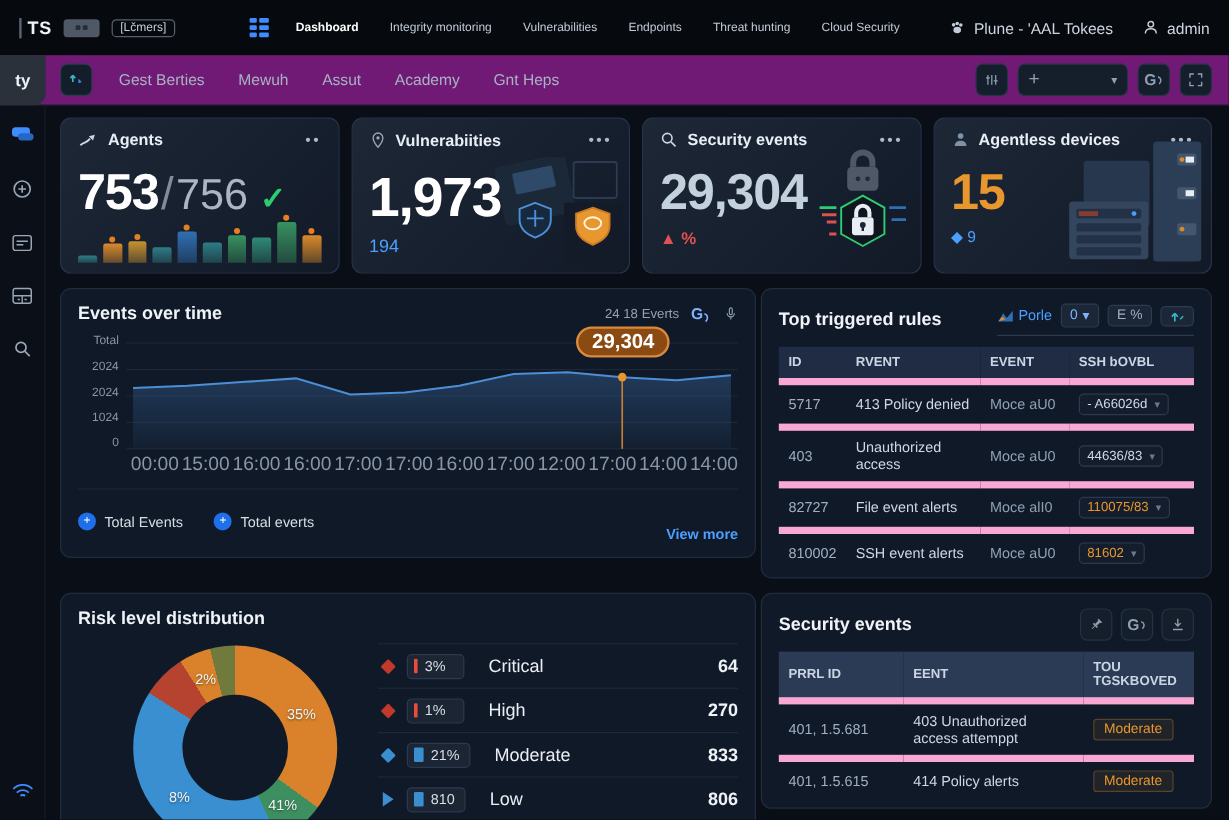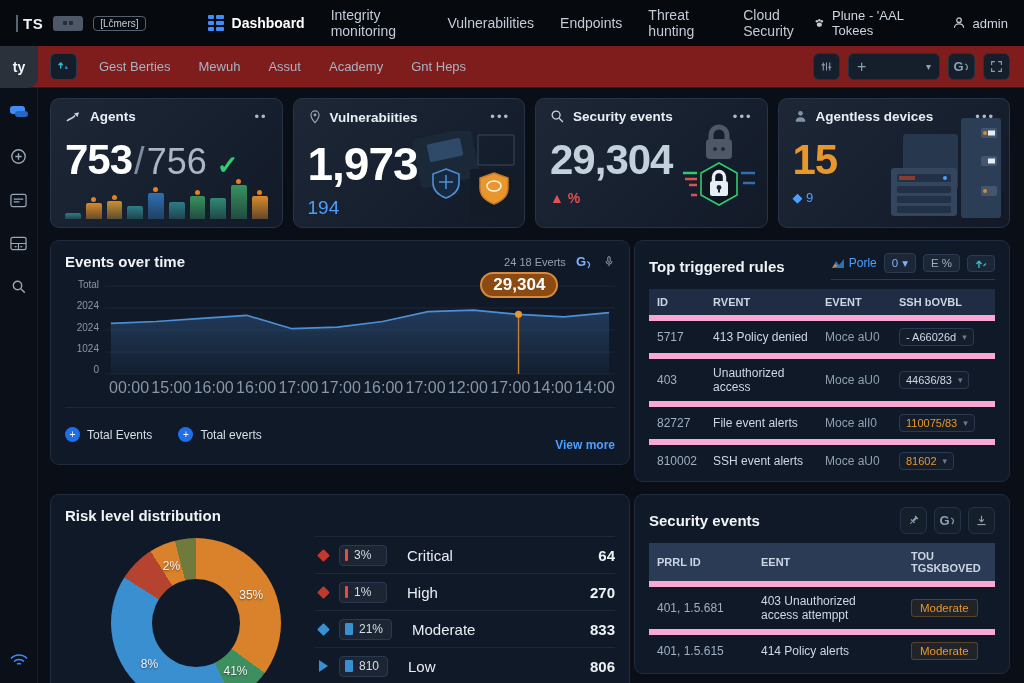--- a/index.html
+++ b/index.html
@@ -7,30 +7,30 @@
     font-family:"Liberation Sans", sans-serif; color:#e6edf3; }
 
   
   .topbar { height:46px; background:#06090e; display:flex; align-items:center; padding:0 16px; }
   .brand { display:flex; align-items:center; gap:10px; }
   .logo-ts { font-weight:bold; font-size:15px; color:#eef3f8; border-left:2px solid #5a6573; padding-left:5px; letter-spacing:.5px; }
   .logo-pill { background:#4e5866; border-radius:3px; width:30px; height:15px; display:flex; align-items:center; justify-content:center; gap:2px; }
   .logo-pill i { display:block; width:4px; height:4px; background:#262d36; border-radius:1px; }
   .logo-outline { border:1px solid #566170; border-radius:4px; padding:1px 6px; font-size:10px; color:#c3ccd6; }
   .mainnav { display:flex; align-items:center; gap:26px; margin-left:62px; }
-  .nav-item { font-size:14px; color:#c2cbd6; cursor:pointer; display:flex; align-items:center; gap:8px; }
+  .nav-item { font-size:10px; color:#c2cbd6; cursor:pointer; display:flex; align-items:center; gap:23px; }
   .nav-item.active { color:#ffffff; font-weight:bold; }
   .grid-icon { display:grid; grid-template-columns:6px 8px; grid-auto-rows:4px; gap:2px; }
   .grid-icon i { background:#3f8cff; border-radius:1px; }
   .topbar-right { margin-left:auto; display:flex; align-items:center; gap:24px; }
   .top-right-item { display:flex; align-items:center; gap:7px; font-size:13px; color:#cdd5df; cursor:pointer; }
   .topbar svg { display:block; }
 
   
-  .toolbar { height:42px; background:#7f1d1d; border-bottom:1px solid #1b2530; display:flex; align-items:center; }
+  .toolbar { height:42px; background:#701a75; border-bottom:1px solid #1b2530; display:flex; align-items:center; }
   .side-logo { width:38px; height:42px; background:#2a313b; border-radius:0 0 10px 0; display:flex; align-items:center; justify-content:center; font-weight:bold; font-size:14px; color:#f0f4f8; }
   .tb-btn { width:27px; height:27px; border:1px solid #2b3a4d; background:#141d2a; border-radius:6px; display:flex; align-items:center; justify-content:center; margin-left:12px; cursor:pointer; }
   .tb-links { display:flex; gap:28px; margin-left:22px; }
   .tb-link { font-size:13px; color:#a7b3c2; cursor:pointer; }
   .tb-right { margin-left:auto; display:flex; align-items:center; gap:8px; padding-right:14px; }
   .tb-icon-btn { width:27px; height:27px; border-radius:6px; background:#151e2b; border:1px solid #253246; display:flex; align-items:center; justify-content:center; color:#8fa0b3; cursor:pointer; font-size:13px; }
   .tb-select { width:92px; height:27px; border-radius:6px; background:#151e2b; border:1px solid #253246; display:flex; align-items:center; padding:0 8px; color:#8fa0b3; cursor:pointer; }
   .tb-select .caret { margin-left:auto; font-size:10px; }
 
   
@@ -44,21 +44,21 @@
   .cards-row { display:grid; grid-template-columns:repeat(4,1fr); gap:10px; }
   .card { height:130px; background:linear-gradient(135deg,#1d2736 0%,#121a28 100%); border:1px solid #273349; border-radius:9px; padding:10px 14px; position:relative; overflow:hidden; }
   .card-head { display:flex; align-items:center; gap:8px; }
   .card-title { font-size:13.5px; font-weight:bold; color:#e8eef5; }
   .card-dots { margin-left:auto; color:#aeb9c7; font-size:13px; letter-spacing:2px; cursor:pointer; line-height:6px; }
   .card-value-row { display:flex; align-items:baseline; margin-top:12px; position:relative; z-index:2; }
   .v-main { font-size:42px; font-weight:bold; color:#ffffff; letter-spacing:-1px; }
   .v-sep { font-size:38px; color:#7e8c9d; margin:0 2px; font-weight:300;}
   .v-total { font-size:36px; color:#aab6c4; font-weight:300; }
   .v-check { color:#2ecc71; font-size:26px; font-weight:bold; margin-left:10px; }
-  .card-sub { font-size:19px; margin-top:6px; position:relative; z-index:2; }
+  .card-sub { font-size:15px; margin-top:6px; position:relative; z-index:2; }
   .sub-blue { color:#4d9fff; }
   .sub-red { color:#e05252; font-weight:bold; font-size:14px; }
   .v-steel { color:#c3d1dd; }
   .v-orange { color:#e8962e; }
   .mini-bars { position:absolute; left:14px; right:14px; bottom:8px; height:42px; display:flex; align-items:flex-end; gap:5px; z-index:1; }
   .mini-bar { flex:1; border-radius:2px 2px 0 0; position:relative; }
   .mini-dot { position:absolute; top:-6px; left:50%; margin-left:-2.5px; width:5px; height:5px; border-radius:50%; }
   .card-illus { position:absolute; right:6px; bottom:6px; z-index:1; }
 
   

